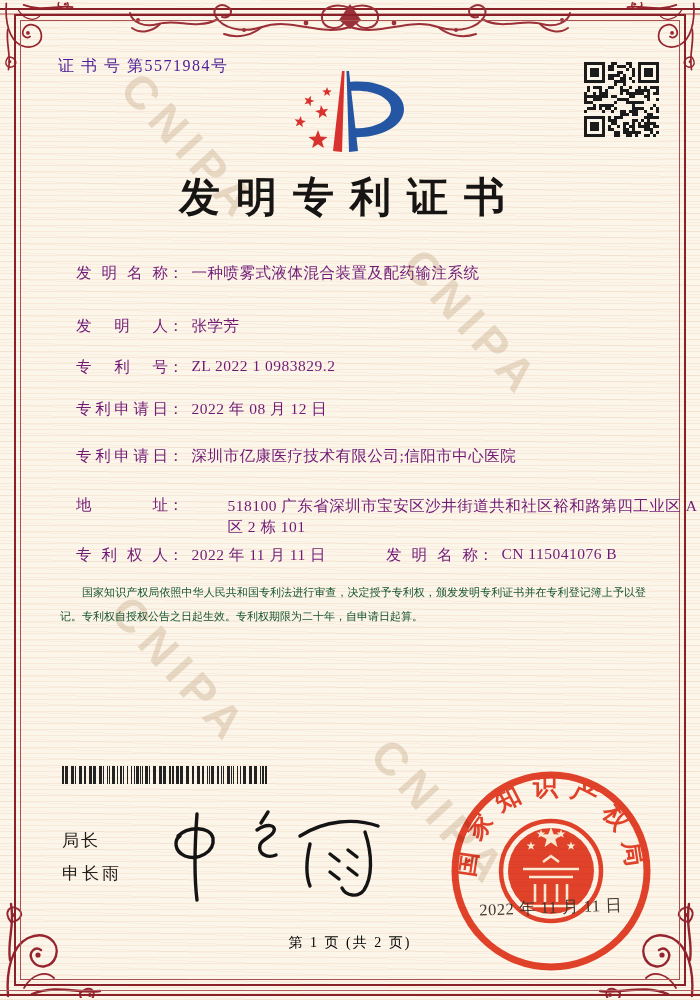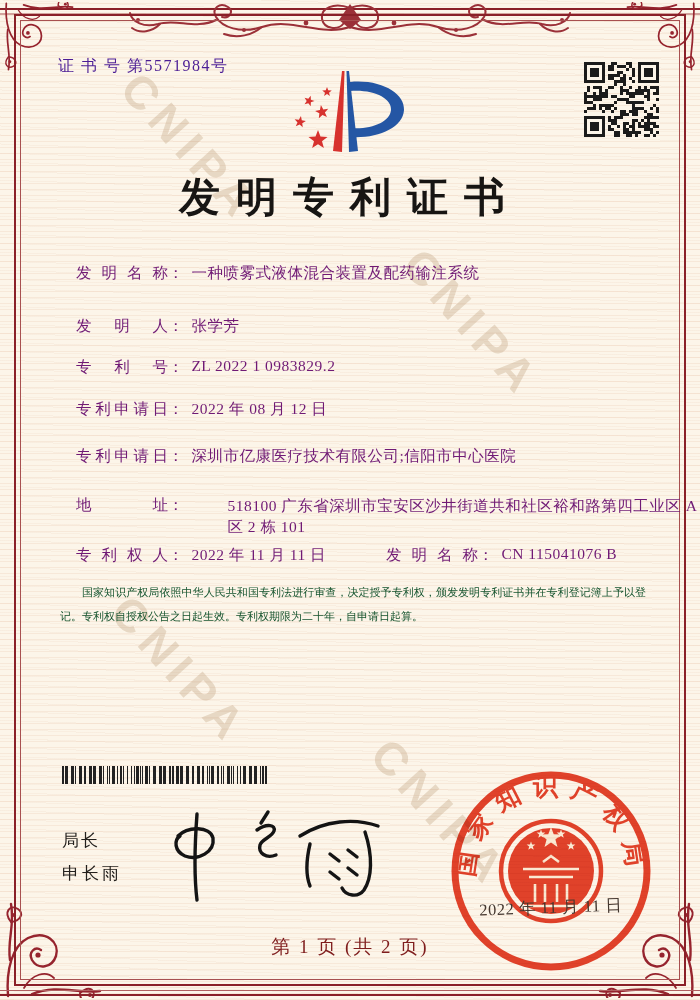--- a/index.html
+++ b/index.html
@@ -32,21 +32,21 @@
   .fvalue{display:inline-block;margin-left:4px;vertical-align:top;letter-spacing:.5px;}
   .fvalue.wrap{white-space:normal;width:472px;line-height:21px;margin-left:40px;}
   .fgroup2{position:absolute;left:310px;top:0;}
   
   .paras{position:absolute;left:60px;top:581px;width:586px;font-size:11px;line-height:23.5px;
          color:#14532d;text-align:justify;}
   .paras p{margin:0;text-indent:2em;}
   
   .director-title{position:absolute;left:62px;top:829px;font-size:17px;color:#24201d;letter-spacing:2px;}
   .director-name{position:absolute;left:62px;top:862px;font-size:17px;color:#24201d;letter-spacing:3px;}
-  .footer-page{position:absolute;left:0;top:934px;width:700px;text-align:center;font-size:19px;color:#7f1d1d;letter-spacing:2px;}
+  .footer-page{position:absolute;left:0;top:934px;width:700px;text-align:center;font-size:14px;color:#000000;letter-spacing:2px;}
   .seal-svg{mix-blend-mode:multiply;opacity:.95;}
   svg{display:block;}
 </style>
 </head>
 <body>
 
 <svg width="0" height="0" style="position:absolute" aria-hidden="true">
   <defs>
     <g id="flourish" fill="none" stroke="#96242e" stroke-width="2.4" stroke-linecap="round">
       <path d="M6,98 C4,72 10,48 26,40 C44,32 58,44 54,58 C50,70 36,72 30,62 C26,54 33,48 39,52"></path>

